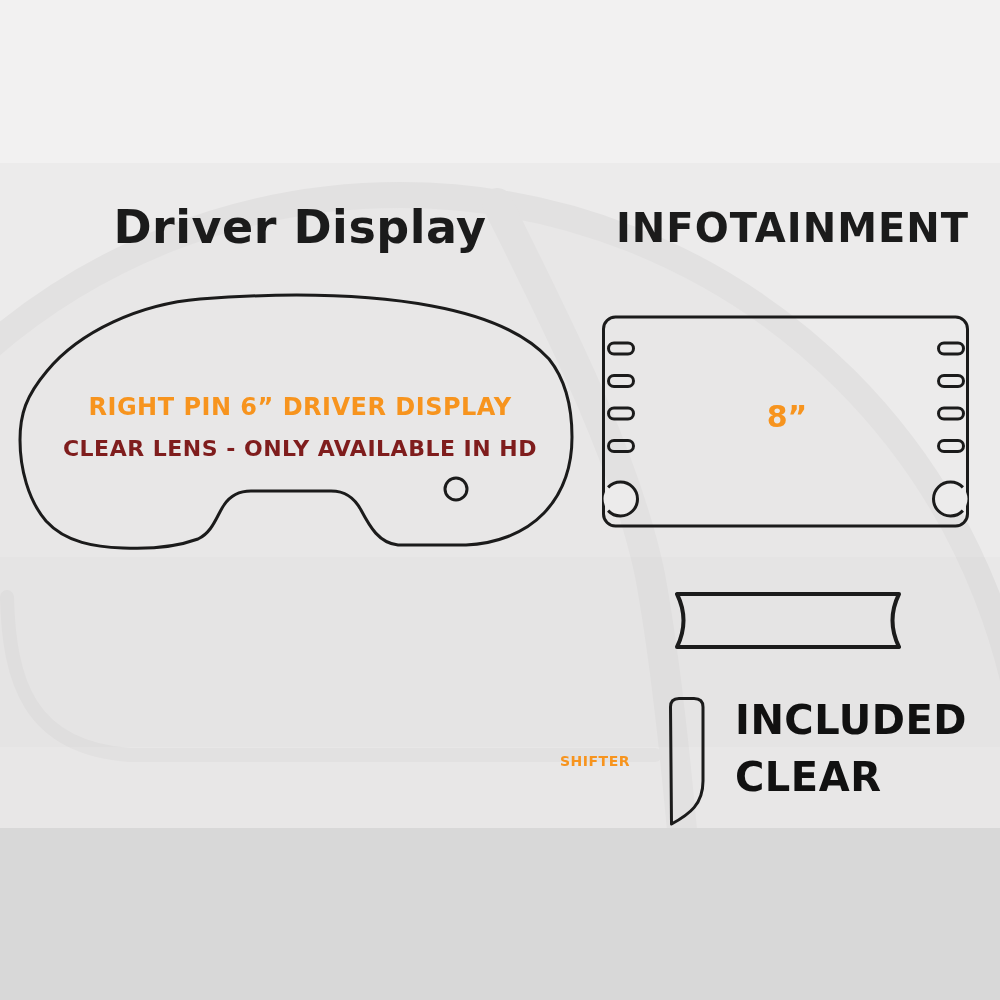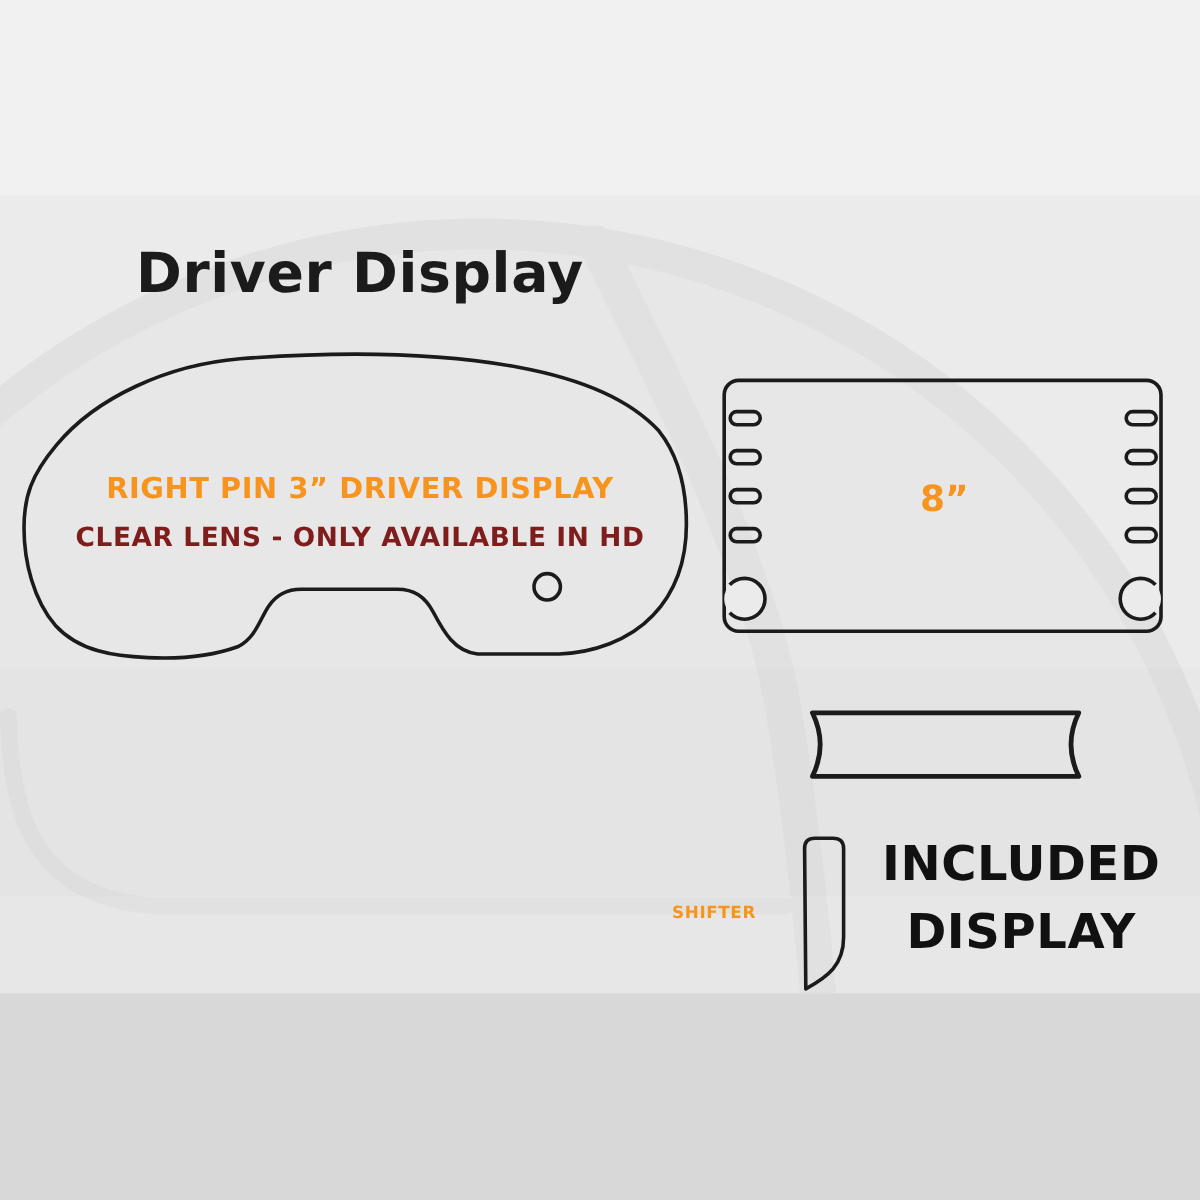--- a/index.html
+++ b/index.html
@@ -12,21 +12,21 @@
   .txt{position:absolute;font-weight:700;text-align:center;white-space:nowrap;}
   .title{color:#1b1b1b;letter-spacing:0.5px;}
   .driver-title{left:60px;top:200px;width:480px;font-size:46px;}
   .info-title{left:595px;top:205px;width:395px;font-size:40px;letter-spacing:1px;}
   .note1{left:30px;top:393px;width:540px;font-size:24px;color:#F7941E;letter-spacing:0.5px;}
   .note2{left:20px;top:436px;width:560px;font-size:22px;color:#7f1d1d;letter-spacing:0.5px;}
   .size8{left:727px;top:399px;width:120px;font-size:30px;color:#F7941E;}
   .climate-label{left:688px;top:606px;width:200px;font-size:26px;color:#F7941E;letter-spacing:1px;}
   .shifter-label{left:530px;top:753px;width:130px;font-size:14px;color:#F7941E;letter-spacing:0.5px;}
   .extras{position:absolute;left:735px;top:692px;font-weight:700;font-size:40px;
-    color:#111;line-height:1.42;text-align:center;letter-spacing:0.5px;}
+    color:#111;line-height:1.42;text-align:left;letter-spacing:0.5px;}
   .extras div{white-space:nowrap;}
   
   .topband{position:absolute;left:0;top:0;width:1000px;height:163px;
     background:rgba(255,255,255,0.30);}
   .midband{position:absolute;left:0;top:557px;width:1000px;height:190px;
     background:rgba(40,40,40,0.016);}
   .barcode{position:absolute;}
   .barcode1{left:0;top:876px;width:492px;height:38px;
     background:repeating-linear-gradient(90deg,
       rgba(60,55,55,0.050) 0 6px, rgba(60,55,55,0) 6px 13px,
@@ -90,24 +90,25 @@
     <circle cx="620.5" cy="499" r="17" fill="#ECEBEB" stroke="#1B1B1B" stroke-width="3" pathLength="100" stroke-dasharray="38 24 38 0"></circle>
     <circle cx="950.5" cy="499" r="17" fill="#ECEBEB" stroke="#1B1B1B" stroke-width="3" pathLength="100" stroke-dasharray="38 24 38 0" stroke-dashoffset="50"></circle>
 
     <path d="M 677,594 L 899,594 Q 886,620.5 899,647 L 677,647 Q 690,620.5 677,594 Z" fill="none" stroke="#1B1B1B" stroke-width="4" stroke-linejoin="round"></path>
 
     <path d="M 671.5,824 L 670.5,707 Q 670.5,698.5 679,698.5 L 694,698.5
          Q 703,698.5 703,707 L 703,781 C 703,804 690,814 671.5,824 Z" fill="none" stroke="#1B1B1B" stroke-width="3" stroke-linejoin="round"></path>
   </svg>
 
   <div class="txt title driver-title">Driver Display</div>
-  <div class="txt note1">RIGHT PIN 3” DRIVER DISPLAY</div>
+  <div class="txt title info-title">INFOTAINMENT</div>
+  <div class="txt note1">RIGHT PIN 6” DRIVER DISPLAY</div>
   <div class="txt note2">CLEAR LENS - ONLY AVAILABLE IN HD</div>
   <div class="txt size8">8”</div>
   <div class="txt shifter-label">SHIFTER</div>
   <div class="extras">
     <div>INCLUDED</div>
-    <div>DISPLAY</div>
+    <div>CLEAR</div>
   </div>
 
   <div class="corner-wedge"></div>
   <div class="bottomline"></div>
 </div>
 
 </body></html>

